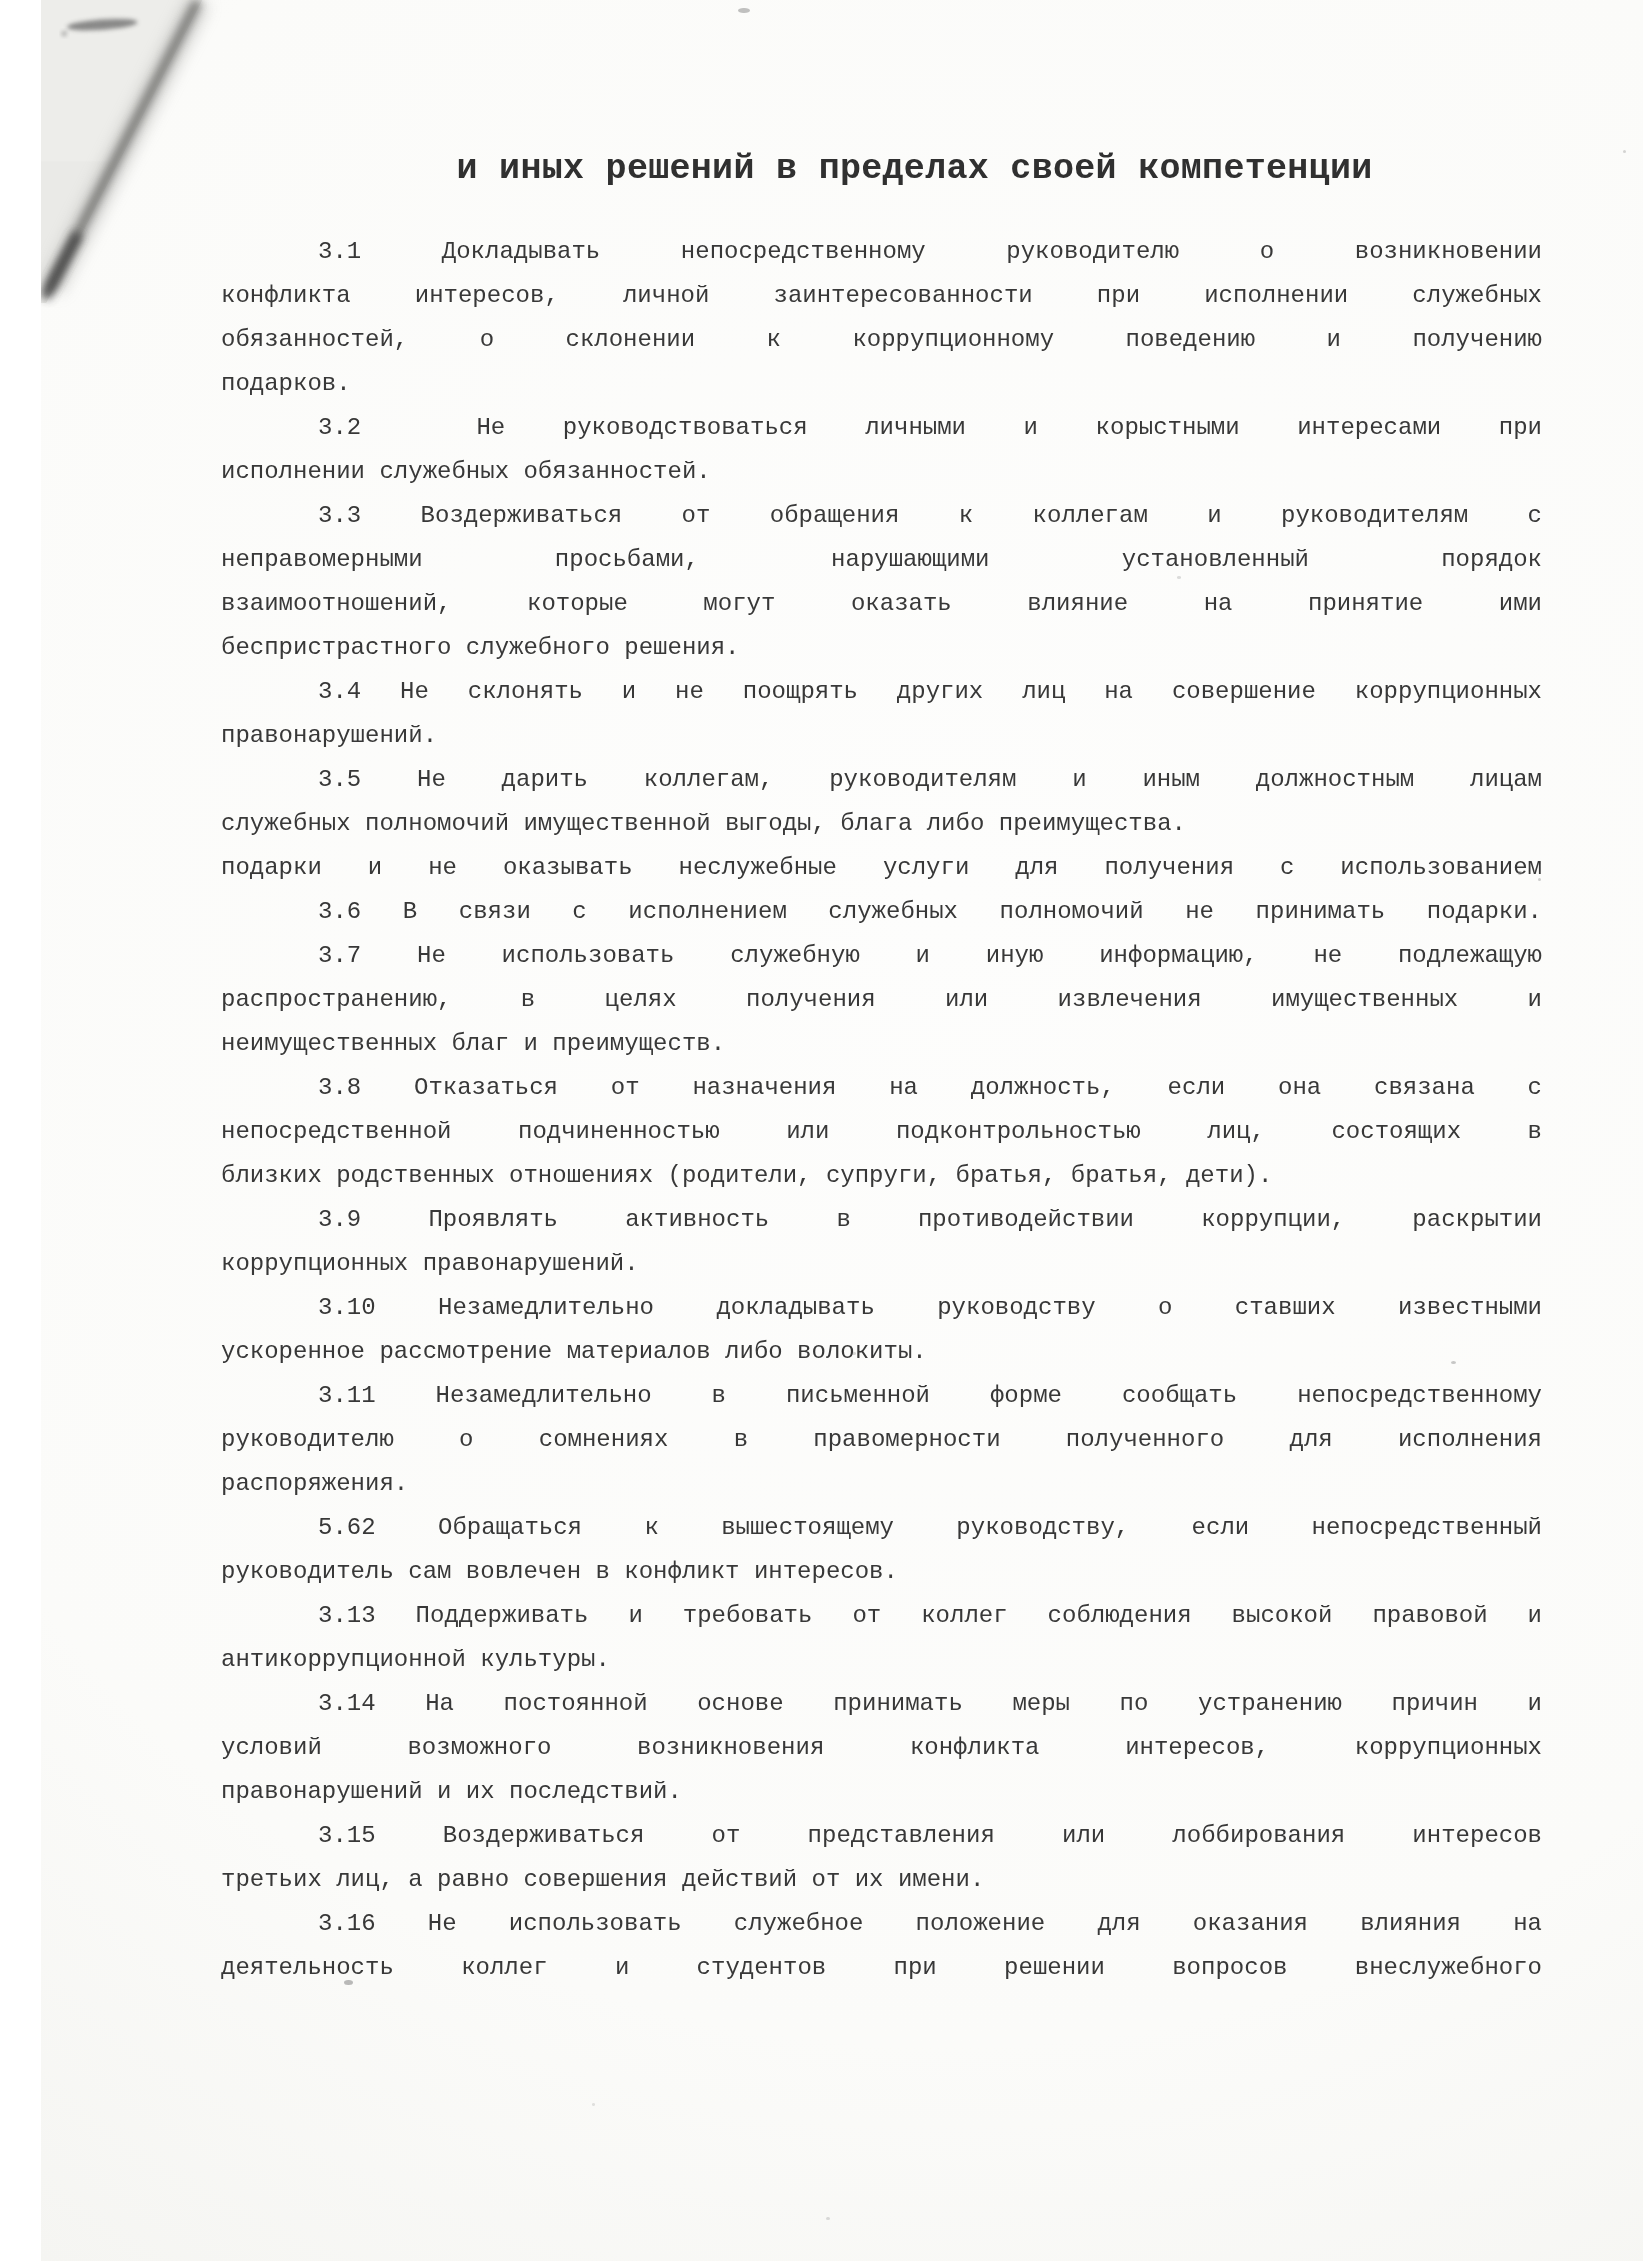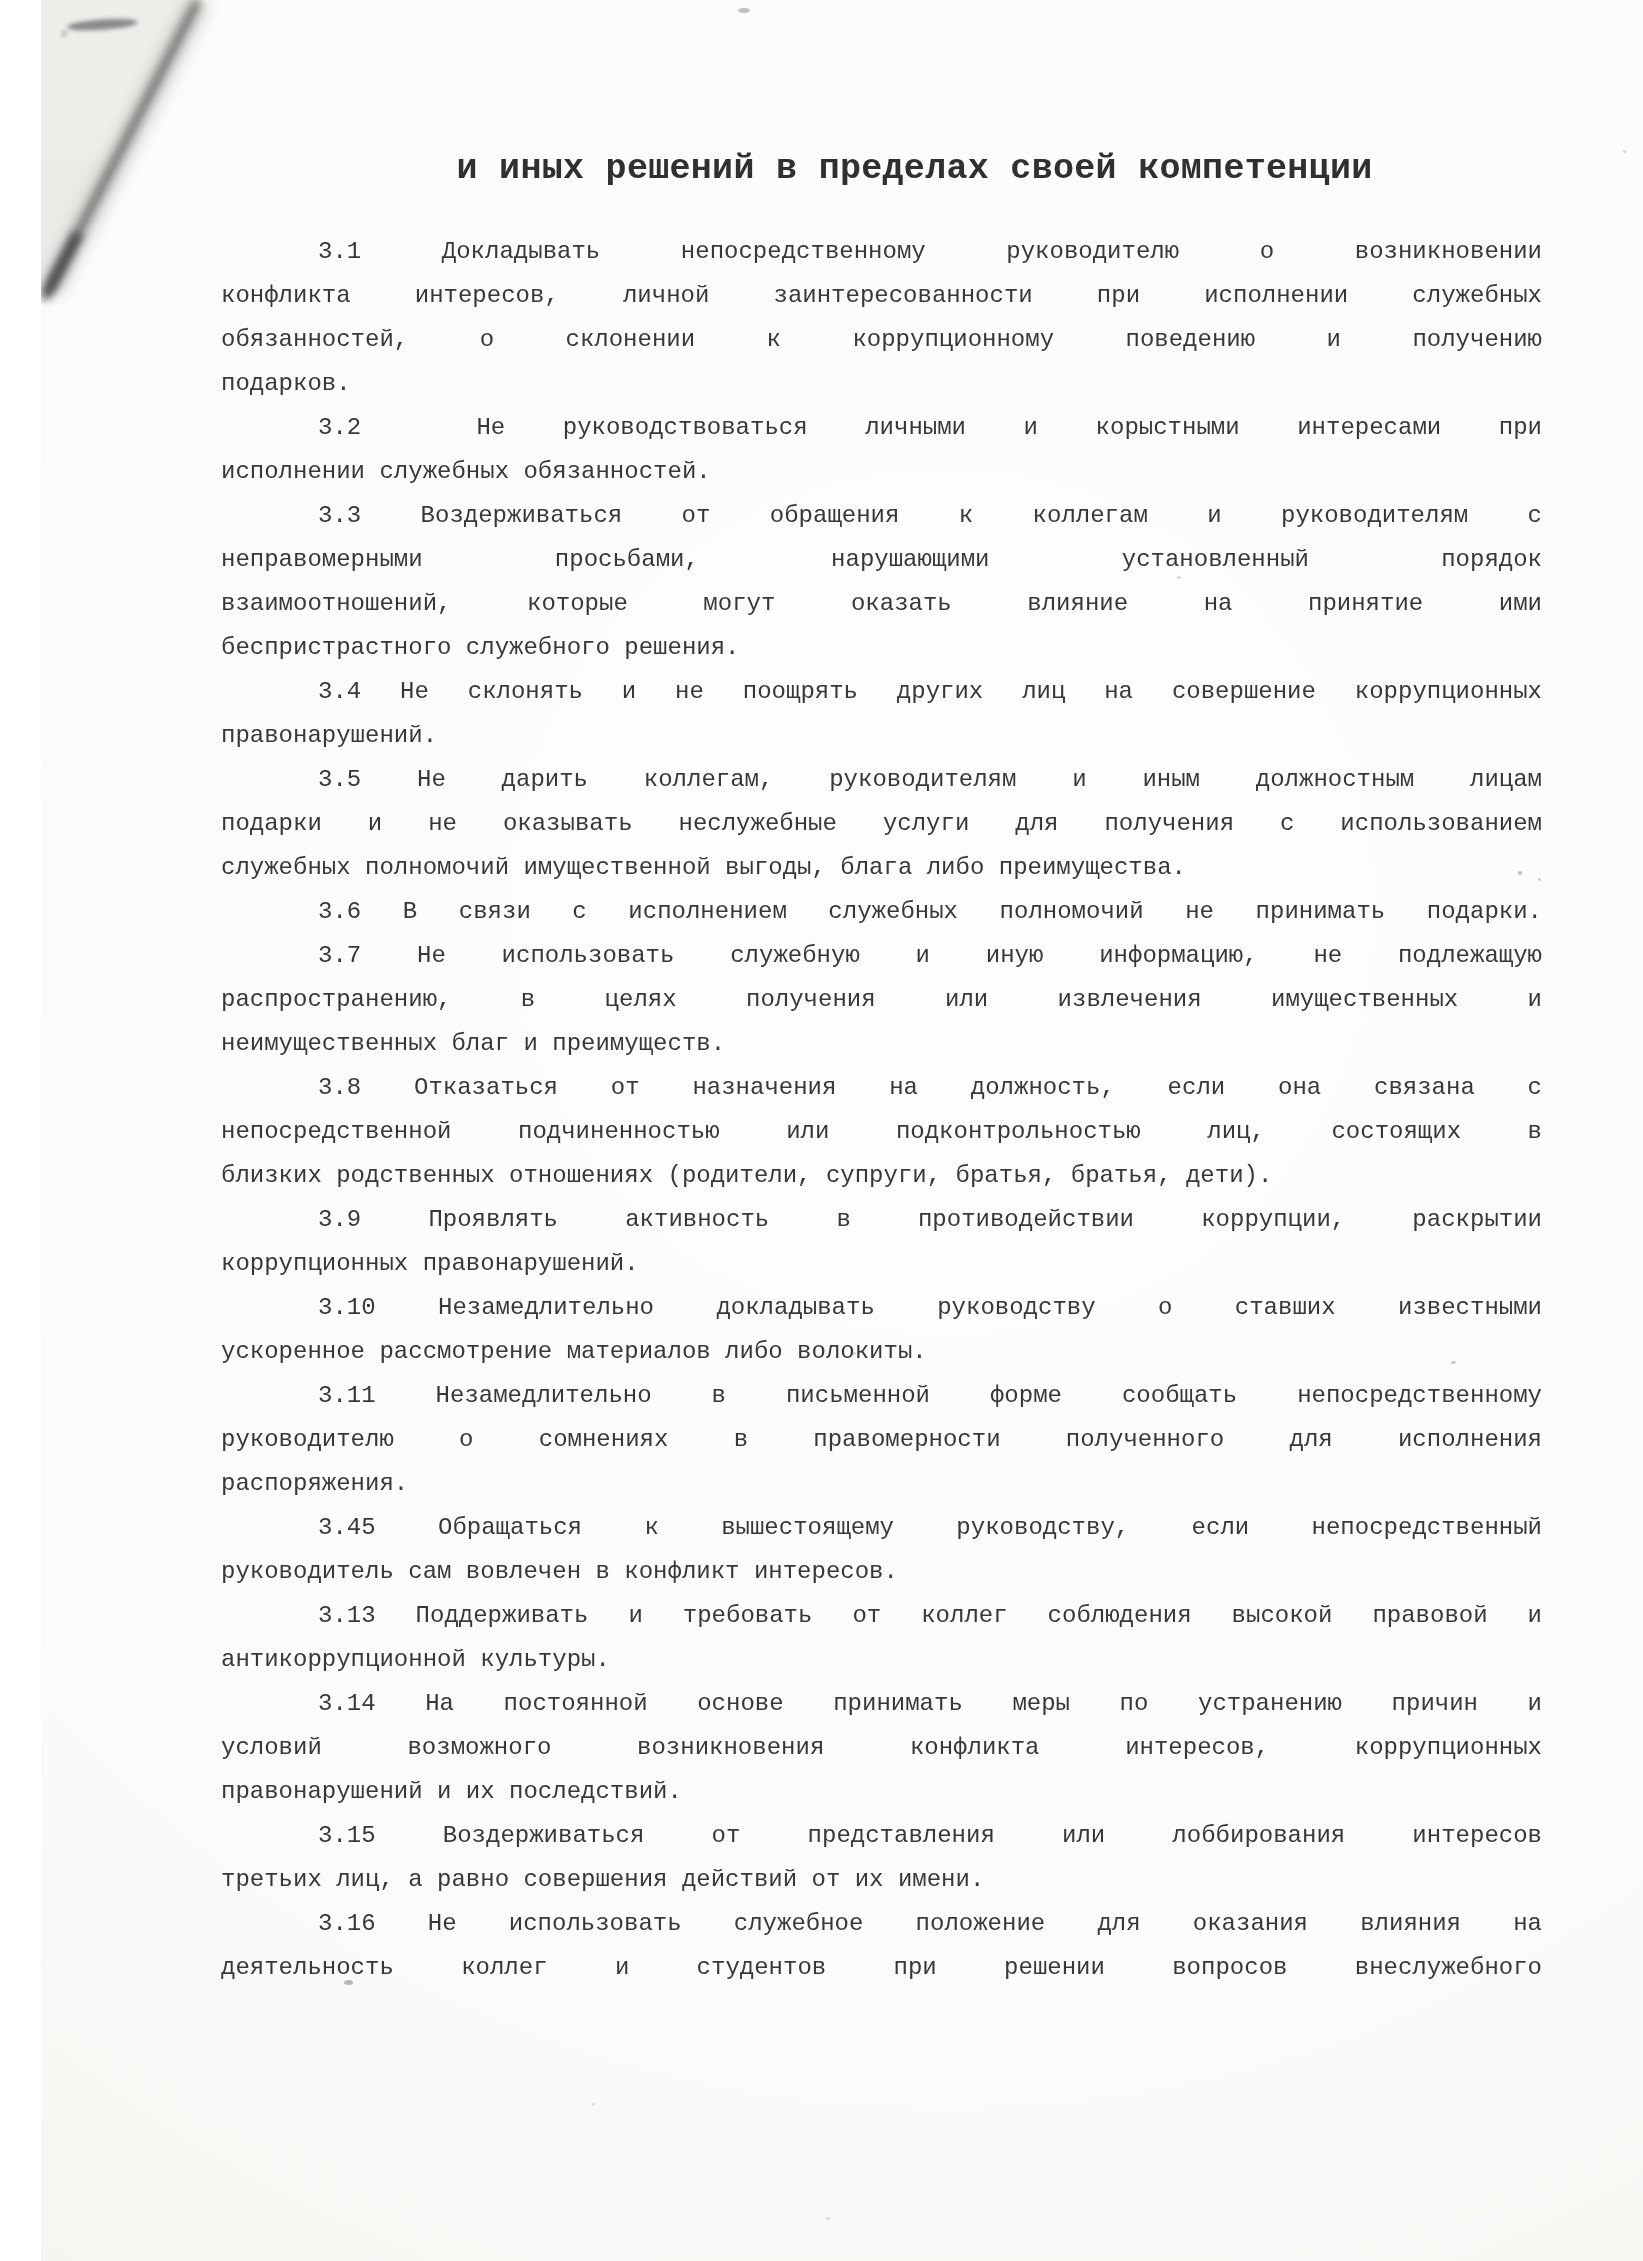--- a/index.html
+++ b/index.html
@@ -103,22 +103,22 @@
         <div class="line">неправомерными просьбами, нарушающими установленный порядок</div>
         <div class="line">взаимоотношений, которые могут оказать влияние на принятие ими</div>
         <div class="line last">беспристрастного служебного решения.</div>
       </div>
       <div class="para">
         <div class="line first">3.4 Не склонять и не поощрять других лиц на совершение коррупционных</div>
         <div class="line last">правонарушений.</div>
       </div>
       <div class="para">
         <div class="line first">3.5 Не дарить коллегам, руководителям и иным должностным лицам</div>
+        <div class="line last">служебных полномочий имущественной выгоды, блага либо преимущества.</div>
         <div class="line">подарки и не оказывать неслужебные услуги для получения с использованием</div>
-        <div class="line last">служебных полномочий имущественной выгоды, блага либо преимущества.</div>
       </div>
       <div class="para">
         <div class="line first">3.6 В связи с исполнением служебных полномочий не принимать подарки.</div>
       </div>
       <div class="para">
         <div class="line first">3.7 Не использовать служебную и иную информацию, не подлежащую</div>
         <div class="line">распространению, в целях получения или извлечения имущественных и</div>
         <div class="line last">неимущественных благ и преимуществ.</div>
       </div>
       <div class="para">
@@ -133,21 +133,21 @@
       <div class="para">
         <div class="line first">3.10 Незамедлительно докладывать руководству о ставших известными</div>
         <div class="line last">ускоренное рассмотрение материалов либо волокиты.</div>
       </div>
       <div class="para">
         <div class="line first">3.11 Незамедлительно в письменной форме сообщать непосредственному</div>
         <div class="line">руководителю о сомнениях в правомерности полученного для исполнения</div>
         <div class="line last">распоряжения.</div>
       </div>
       <div class="para">
-        <div class="line first">3.45 Обращаться к вышестоящему руководству, если непосредственный</div>
+        <div class="line first">5.62 Обращаться к вышестоящему руководству, если непосредственный</div>
         <div class="line last">руководитель сам вовлечен в конфликт интересов.</div>
       </div>
       <div class="para">
         <div class="line first">3.13 Поддерживать и требовать от коллег соблюдения высокой правовой и</div>
         <div class="line last">антикоррупционной культуры.</div>
       </div>
       <div class="para">
         <div class="line first">3.14 На постоянной основе принимать меры по устранению причин и</div>
         <div class="line">условий возможного возникновения конфликта интересов, коррупционных</div>
         <div class="line last">правонарушений и их последствий.</div>

